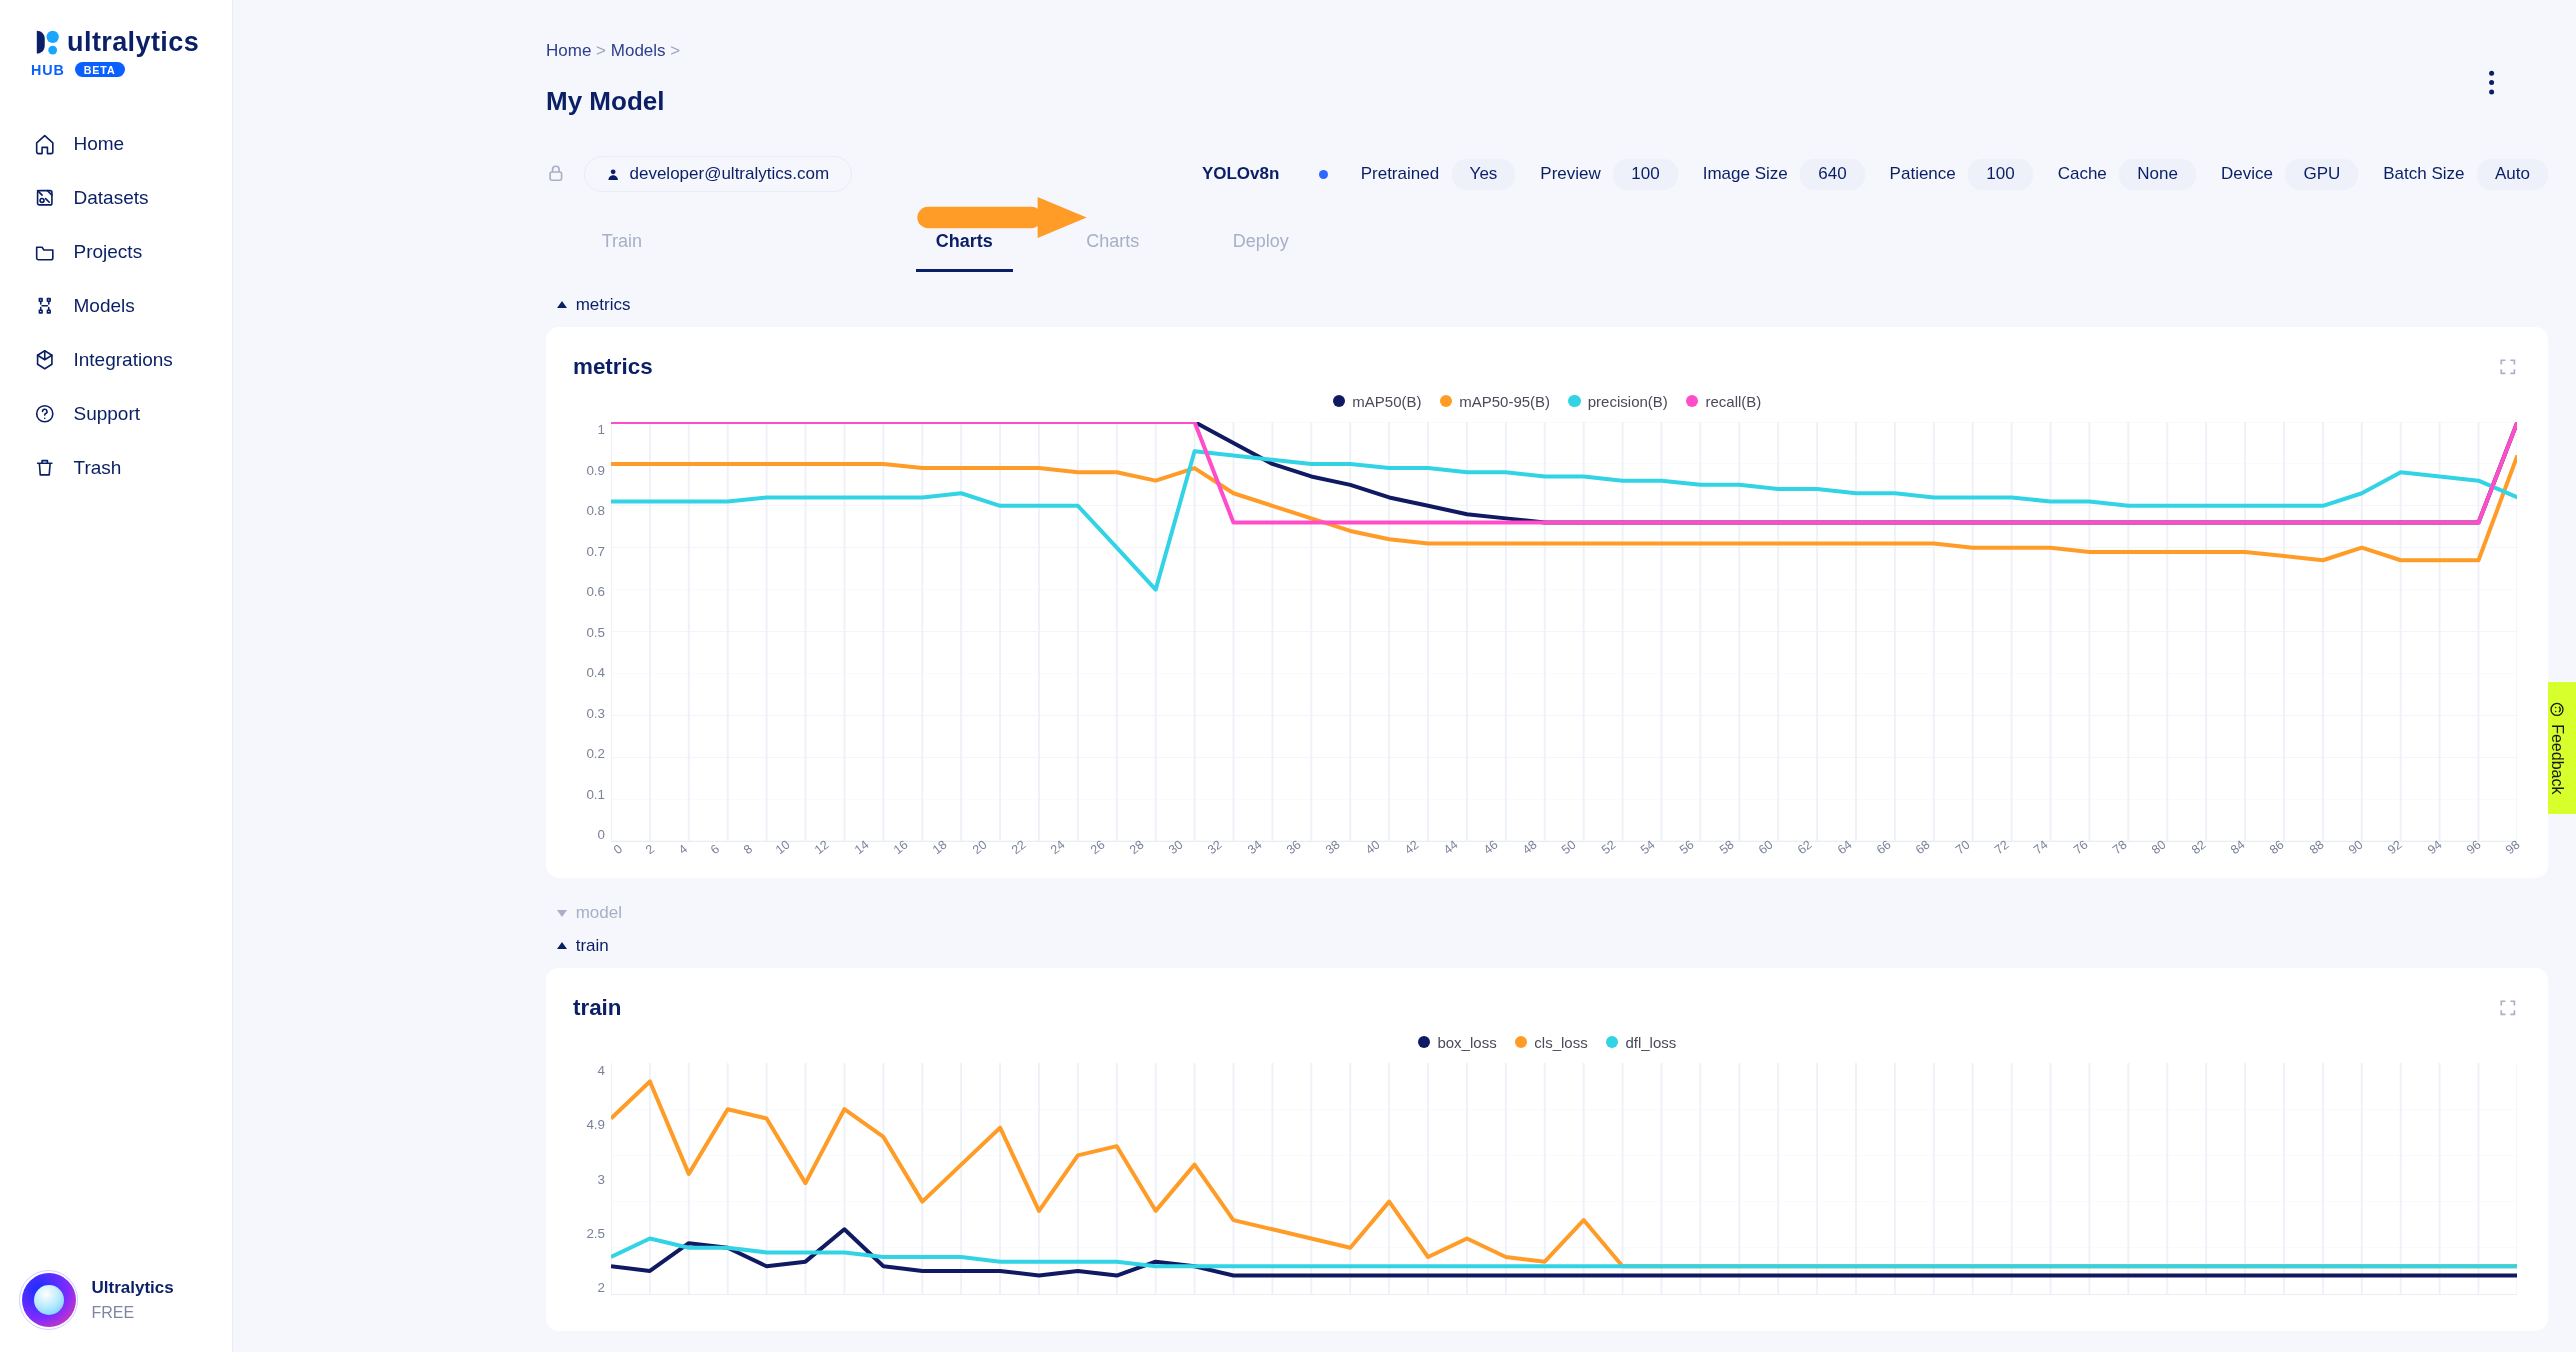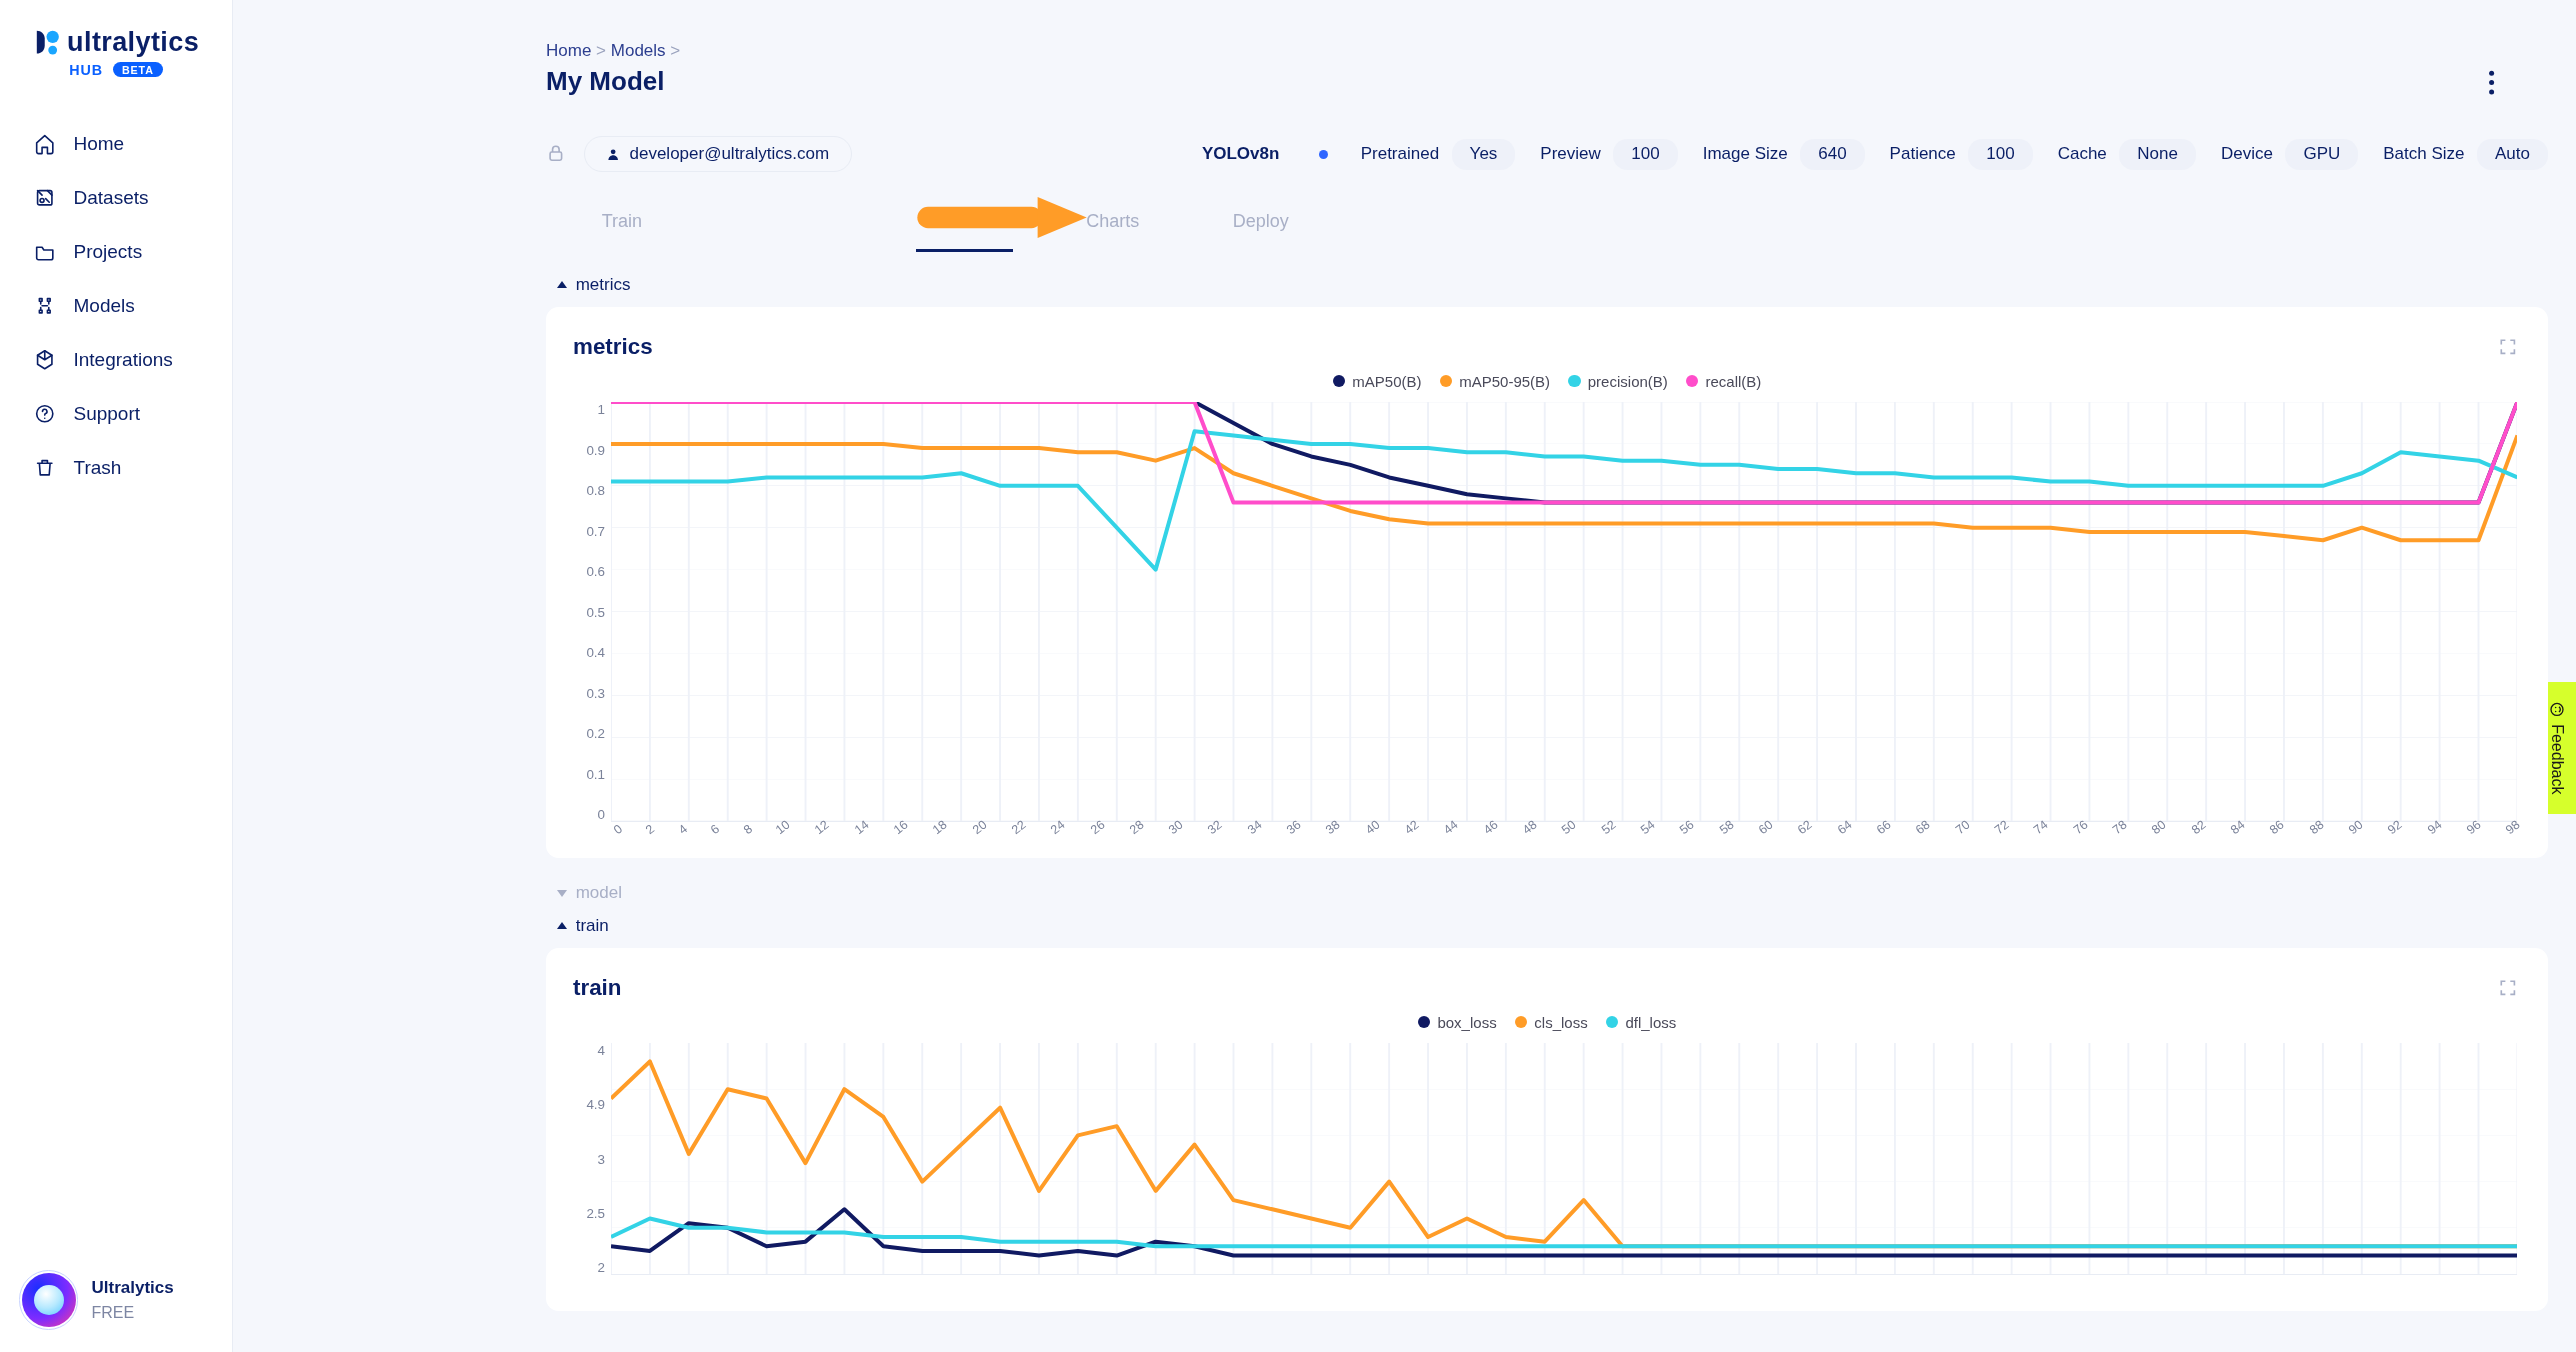--- a/index.html
+++ b/index.html
@@ -17,41 +17,41 @@
   }
   html,body{margin:0;padding:0;width:2576px;height:1352px;font-family:Arial,Helvetica,sans-serif;background:var(--bg);color:var(--navy);overflow:hidden}
   *{box-sizing:border-box}
 
   
   #sidebar{position:absolute;left:0;top:0;width:233px;height:100%;background:#fff;border-right:0.9px solid var(--border);display:flex;flex-direction:column;padding-top:27px}
   #logo{width:170px;margin:0 auto 32px;text-align:center;}
   #logo .mark svg{display:block}
   #logo-row{display:flex;align-items:center;justify-content:center;gap:7.2px}
   #logo-word{font-size:27px;font-weight:600;color:var(--navy);letter-spacing:0.4px}
-  #logo-sub{margin-top:3.6px;font-size:14.3px;font-weight:700;color:#0a60ff;letter-spacing:0.9px;display:flex;align-items:center;justify-content:center;gap:10px}
+  #logo-sub{margin-top:3.6px;font-size:14.3px;font-weight:700;color:#0a60ff;letter-spacing:0.9px;display:flex;align-items:center;justify-content:flex-start;gap:10px}
   #logo-sub .beta{background:#0a60ff;color:#fff;font-size:10.7px;padding:1.8px 9px;border-radius:9px;font-weight:700}
   .nav{margin-top:7.2px}
   .nav-item{display:flex;align-items:center;gap:18px;padding:16px 34px;font-size:19px;color:var(--navy);cursor:pointer}
   .nav-item .icon svg{display:block}
   #sidebar-footer{margin-top:auto;display:flex;align-items:center;gap:16px;padding:25px 21.5px}
   #avatar{width:54px;height:54px;border-radius:50%;background:radial-gradient(circle at 30% 30%,#1b2eff,#7c2cff 55%,#ff3c98 100%);position:relative;display:flex;align-items:center;justify-content:center}
   #avatar::after{content:"";position:absolute;width:30px;height:30px;border-radius:50%;background:radial-gradient(circle at 40% 30%,#fff,#b6e9ff 50%,#58c9ff 100%)}
   #avatar-ring{position:absolute;inset:-2.7px;border-radius:50%;border:1.8px solid #c7d3ff}
   .footer-text .line1{font-size:17px;color:var(--navy);font-weight:600}
   .footer-text .line2{font-size:16px;color:var(--grey-text);margin-top:5.4px}
 
   
   #feedback{position:absolute;right:0;top:682px;width:38px;height:132px;background:var(--feedback);border-radius:9px 0 0 9px;display:flex;align-items:center;justify-content:center;cursor:pointer}
   #feedback span{writing-mode:vertical-rl;transform:rotate(180deg);font-size:16px;color:#1a1a1a;font-weight:500;display:flex;align-items:center;gap:7.2px}
 
   
   #main{position:absolute;left:233px;top:0;right:0;bottom:0;padding:41px 28px 0 313px}
   #breadcrumb{font-size:17px;color:var(--navy-light)}
   #breadcrumb span{color:var(--navy)}
-  #page-title{font-size:26px;font-weight:700;color:var(--navy);margin-top:5px}
+  #page-title{font-size:26px;font-weight:700;color:var(--navy);margin-top:25px}
   #more-btn{position:absolute;right:81px;top:70px;font-size:25px;color:var(--navy);cursor:pointer}
 
   
   #meta-row{display:flex;align-items:center;gap:18px;margin-top:39px}
   .lock-icon{color:var(--muted)}
   .owner-chip{border:0.9px solid var(--border);border-radius:18px;padding:7.2px 21.5px;display:flex;align-items:center;gap:9px;font-size:17px;color:var(--navy)}
   #pills{margin-left:auto;display:flex;align-items:center;gap:25px;font-size:17px;color:var(--navy)}
   .pill{display:flex;align-items:center;gap:12.5px}
   .pill .val{background:#eef1f9;border-radius:14.3px;padding:5.4px 18px;font-weight:500}
   #model-name{font-weight:700}

